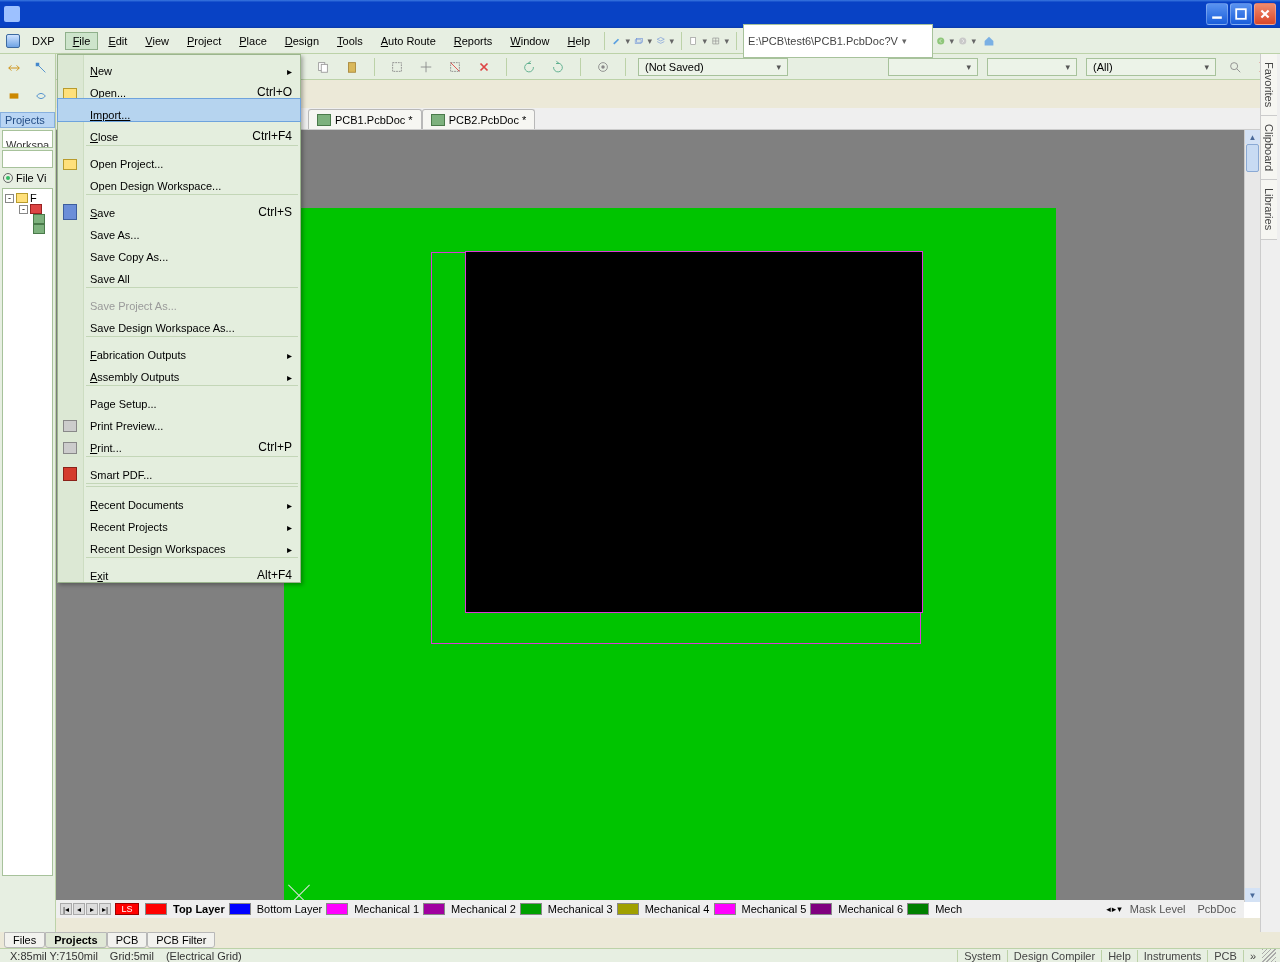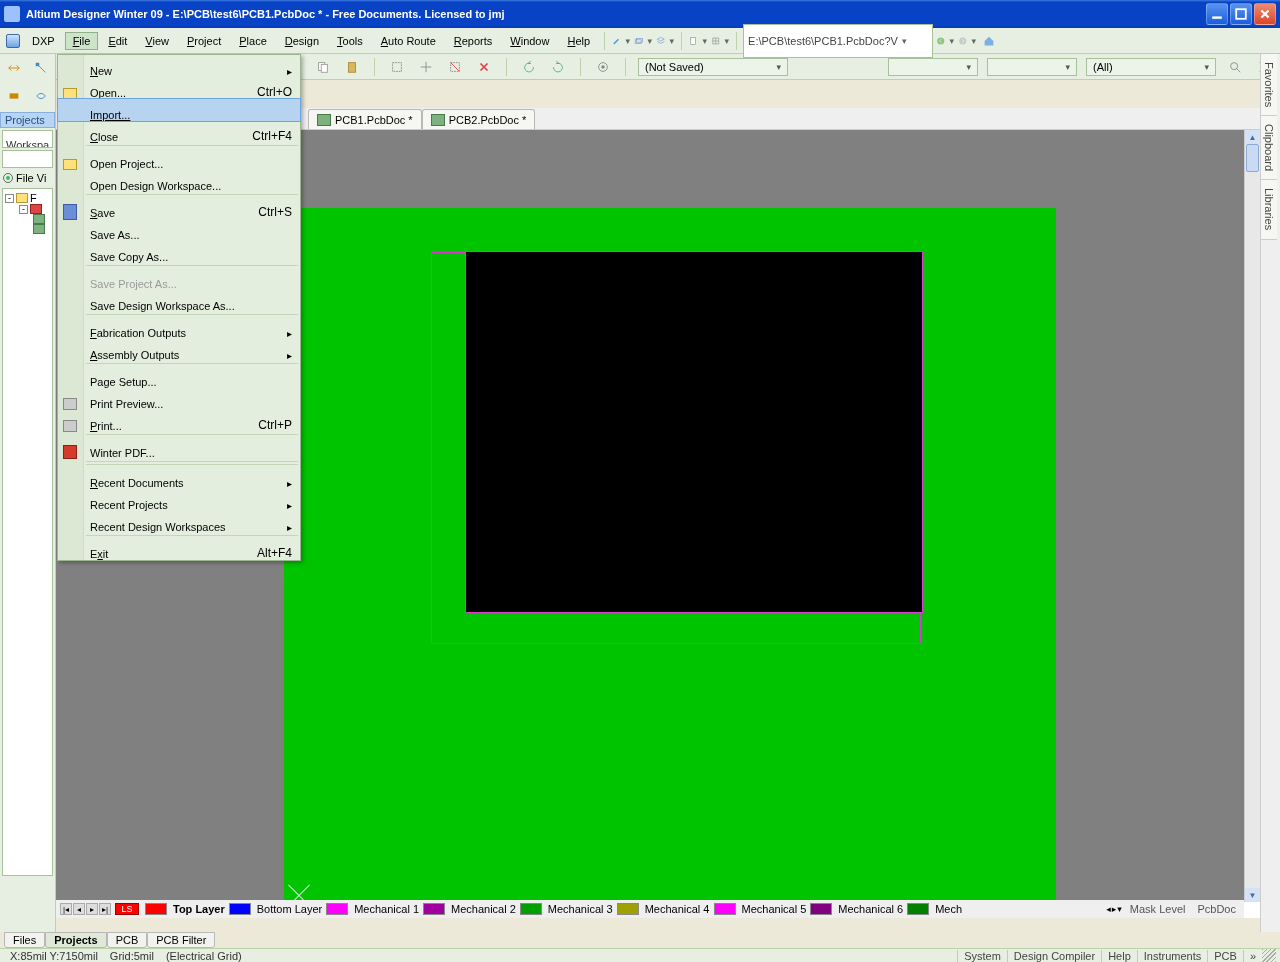--- a/index.html
+++ b/index.html
@@ -114,21 +114,20 @@
 .icn.pdf{width:14px;height:14px;background:#d43b2c;border:1px solid #8a2118;}
 
 
 .svgbtn svg{width:14px;height:14px;}
 </style>
 </head>
 <body>
 
 <div class="titlebar">
   <span class="ticon"></span>
-  <span>Altium Designer Winter 09 - E:\PCB\test6\PCB1.PcbDoc * - Free Documents. Licensed to jmj</span>
   <span class="spacer"></span>
   <div class="winbtn min">
       <svg viewBox="0 0 10 10">
         <rect x="1" y="7" width="8" height="2" fill="#fff"></rect>
       </svg>
     </div>
   <div class="winbtn max">
       <svg viewBox="0 0 10 10">
         <rect x="1" y="1" width="8" height="8" fill="none" stroke="#fff" stroke-width="1.5"></rect>
       </svg>
@@ -505,20 +504,23 @@
       <span class="icn disk"></span>
       <span><u>S</u>ave</span>
       <span class="sc">Ctrl+S</span>
     </div>
   <div class="item">
       <span>Save As...</span>
     </div>
   <div class="item">
       <span>Save Copy As...</span>
     </div>
+  <div class="item">
+      <span>Save All</span>
+    </div>
   <div class="msep"></div>
   <div class="item disabled">
       <span>Save Project As...</span>
     </div>
   <div class="item">
       <span>Save Design Workspace As...</span>
     </div>
   <div class="msep"></div>
   <div class="item">
       <span><u>F</u>abrication Outputs</span>
@@ -537,21 +539,21 @@
       <span>Print Preview...</span>
     </div>
   <div class="item">
       <span class="icn print"></span>
       <span><u>P</u>rint...</span>
       <span class="sc">Ctrl+P</span>
     </div>
   <div class="msep"></div>
   <div class="item">
       <span class="icn pdf"></span>
-      <span>Winter PDF...</span>
+      <span>Smart PDF...</span>
     </div>
   <div class="msep"></div>
   <div class="msep"></div>
   <div class="item">
       <span><u>R</u>ecent Documents</span>
       <span class="arrow">▸</span>
     </div>
   <div class="item">
       <span>Recent Projects</span>
       <span class="arrow">▸</span>

